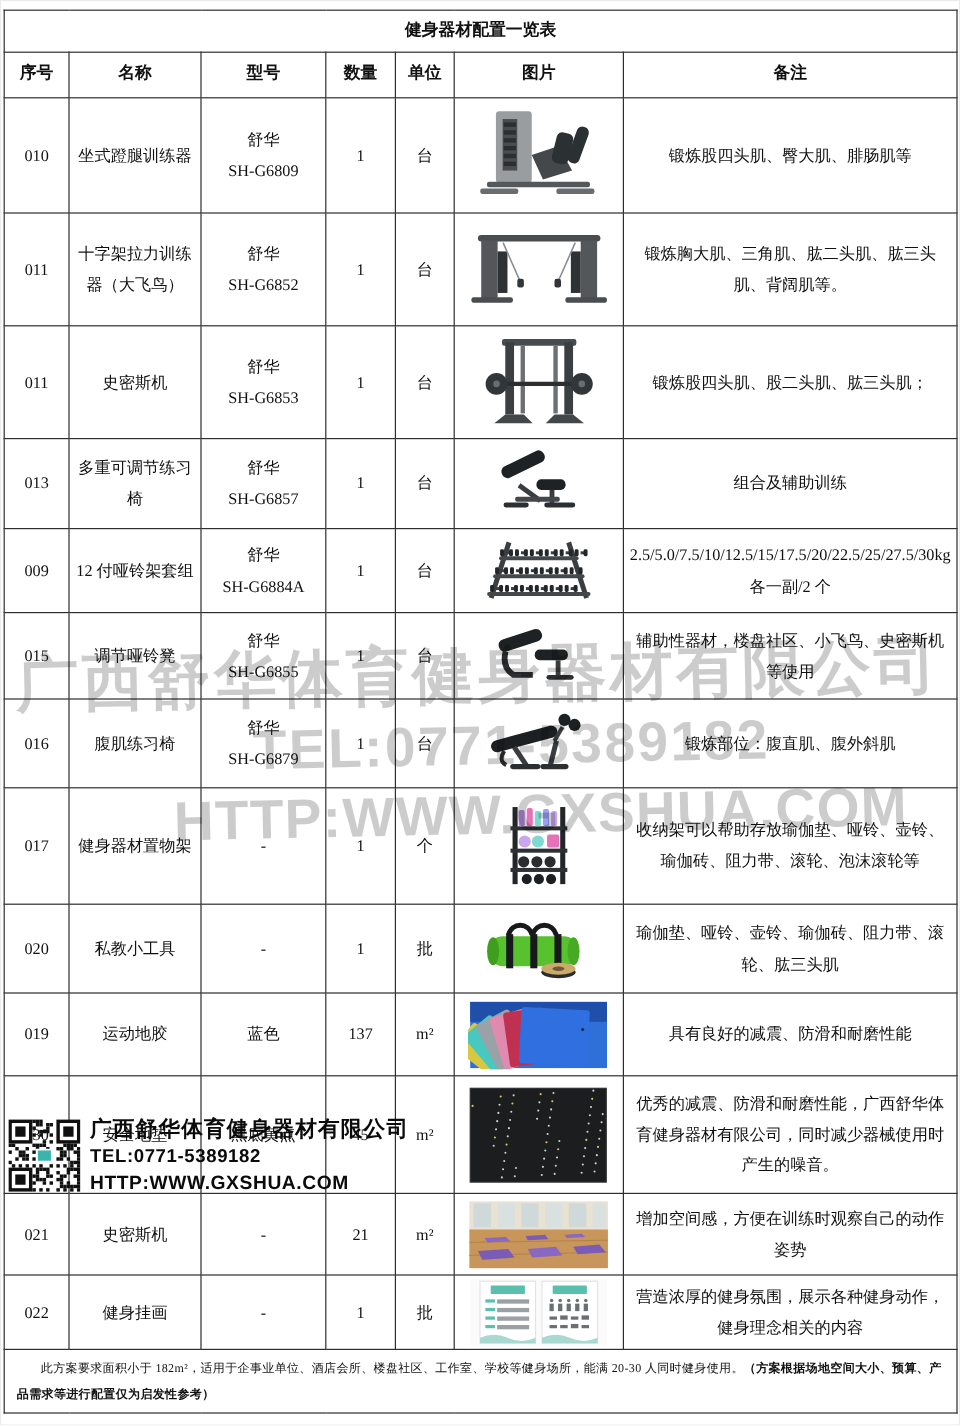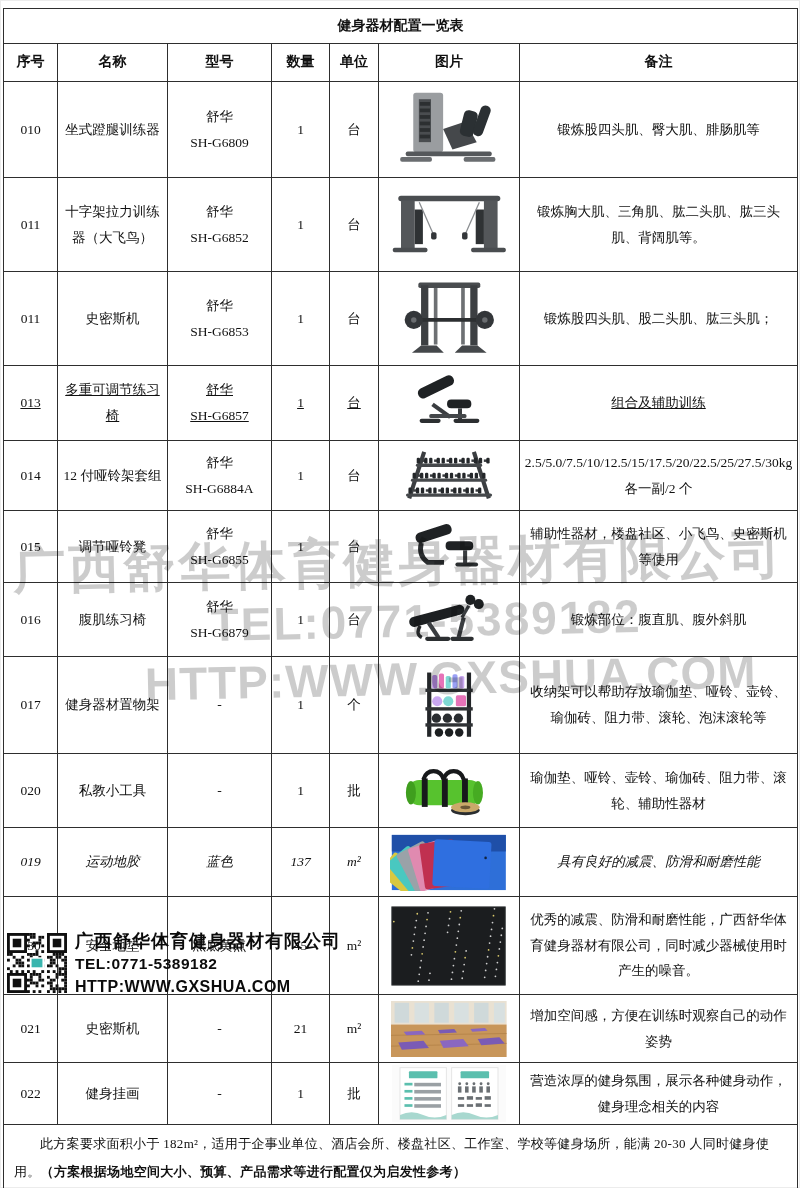--- a/index.html
+++ b/index.html
@@ -17,21 +17,21 @@
     font-size:13.5px;padding:2px 4px;line-height:1.9;font-weight:normal;
     overflow:hidden;
   }
   tr.title-row td{height:30px;font-size:14px;font-weight:bold;line-height:1.2;}
   tr.header-row th{height:33px;font-weight:bold;font-size:14px;}
   td.remark{text-align:left;padding:3px 8px;line-height:1.85;}
   td.imgcell{padding:2px;}
   .img-wrap{display:flex;align-items:center;justify-content:center;width:100%;}
   .img-wrap svg{height:100%;width:auto;display:block;}
   tr.footer-row td{text-align:left;padding:5px 10px 4px 10px;}
-  .footnote{margin:0;font-size:13px;line-height:2.15;text-indent:2em;letter-spacing:0.3px;}
+  .footnote{margin:0;font-size:10px;line-height:2.15;text-indent:2em;letter-spacing:0.3px;}
   .footnote b{font-weight:bold;}
   
   .wm{position:absolute;left:0;top:0;width:800px;height:1188px;pointer-events:none;
       transform:rotate(-1.2deg);z-index:5;}
   .wm div{position:absolute;white-space:nowrap;color:rgba(0,0,0,0.20);
       font-family:"Liberation Sans","DejaVu Sans",sans-serif;font-weight:bold;}
   .wm .wm1{left:14px;top:528px;font-size:52px;letter-spacing:3px;}
   .wm .wm2{left:210px;top:594px;font-size:46px;letter-spacing:2px;}
   .wm .wm3{left:143px;top:652px;font-size:46px;letter-spacing:1px;}
   
@@ -154,21 +154,21 @@
                 <circle cx="103" cy="46" r="10" fill="#333639"></circle>
  <circle cx="25" cy="46" r="3" fill="#6a6d70"></circle>
                 <circle cx="103" cy="46" r="3" fill="#6a6d70"></circle>
  <path d="M33 74 L23 82 L58 82 L50 74 Z" fill="#44474a"></path>
                 <path d="M95 74 L105 82 L70 82 L78 74 Z" fill="#44474a"></path>
 </svg>
             </span>
           </td>
           <td class="remark">锻炼股四头肌、股二头肌、肱三头肌；</td>
         </tr>
-        <tr style="height: 75px; text-decoration: underline;">
+        <tr style="height: 75px;">
           <td>013</td>
           <td>多重可调节练习椅</td>
           <td>
             <div>舒华</div>
             <div>SH-G6857</div>
           </td>
           <td>1</td>
           <td>台</td>
           <td class="imgcell">
             <span class="img-wrap" style="height: 63px;">
@@ -179,21 +179,21 @@
  <line x1="78" y1="45" x2="78" y2="60" stroke="#3a3d40" stroke-width="5"></line>
  <rect x="28" y="58" width="26" height="5" rx="2.5" fill="#2c2f31"></rect>
  <rect x="70" y="58" width="32" height="5" rx="2.5" fill="#2c2f31"></rect>
  <rect x="40" y="52" width="46" height="5" rx="2" fill="#44474a"></rect>
 </svg>
             </span>
           </td>
           <td class="remark">组合及辅助训练</td>
         </tr>
         <tr style="height: 70px;">
-          <td>014</td>
+          <td>009</td>
           <td>12 付哑铃架套组</td>
           <td>
             <div>舒华</div>
             <div>SH-G6884A</div>
           </td>
           <td>1</td>
           <td>台</td>
           <td class="imgcell">
             <span class="img-wrap" style="height: 58px;">
               <svg viewBox="0 0 128 70" xmlns="http://www.w3.org/2000/svg">
@@ -362,23 +362,23 @@
                 <rect x="56" y="22" width="7" height="34" fill="#17191b"></rect>
                 <rect x="80" y="22" width="7" height="34" fill="#17191b"></rect>
  <path d="M34 23 C38 10 54 10 58 23" stroke="#17191b" stroke-width="5" fill="none"></path>
  <path d="M58 23 C62 10 78 10 82 23" stroke="#17191b" stroke-width="5" fill="none"></path>
  <ellipse cx="84" cy="60" rx="17" ry="6" fill="#2a2d2f"></ellipse>
                 <ellipse cx="84" cy="56.5" rx="17" ry="6" fill="#caa96a"></ellipse>
                 <ellipse cx="84" cy="56.5" rx="6" ry="2.2" fill="#6b5836"></ellipse>
 </svg>
             </span>
           </td>
-          <td class="remark">瑜伽垫、哑铃、壶铃、瑜伽砖、阻力带、滚轮、辅助性器材</td>
-        </tr>
-        <tr style="height: 69px; font-style: italic;">
+          <td class="remark">瑜伽垫、哑铃、壶铃、瑜伽砖、阻力带、滚轮、肱三头肌</td>
+        </tr>
+        <tr style="height: 69px;">
           <td>019</td>
           <td>运动地胶</td>
           <td>
             <div>蓝色</div>
           </td>
           <td>137</td>
           <td>m²</td>
           <td class="imgcell">
             <span class="img-wrap" style="height: 57px;">
               <svg viewBox="0 0 128 62" xmlns="http://www.w3.org/2000/svg">

